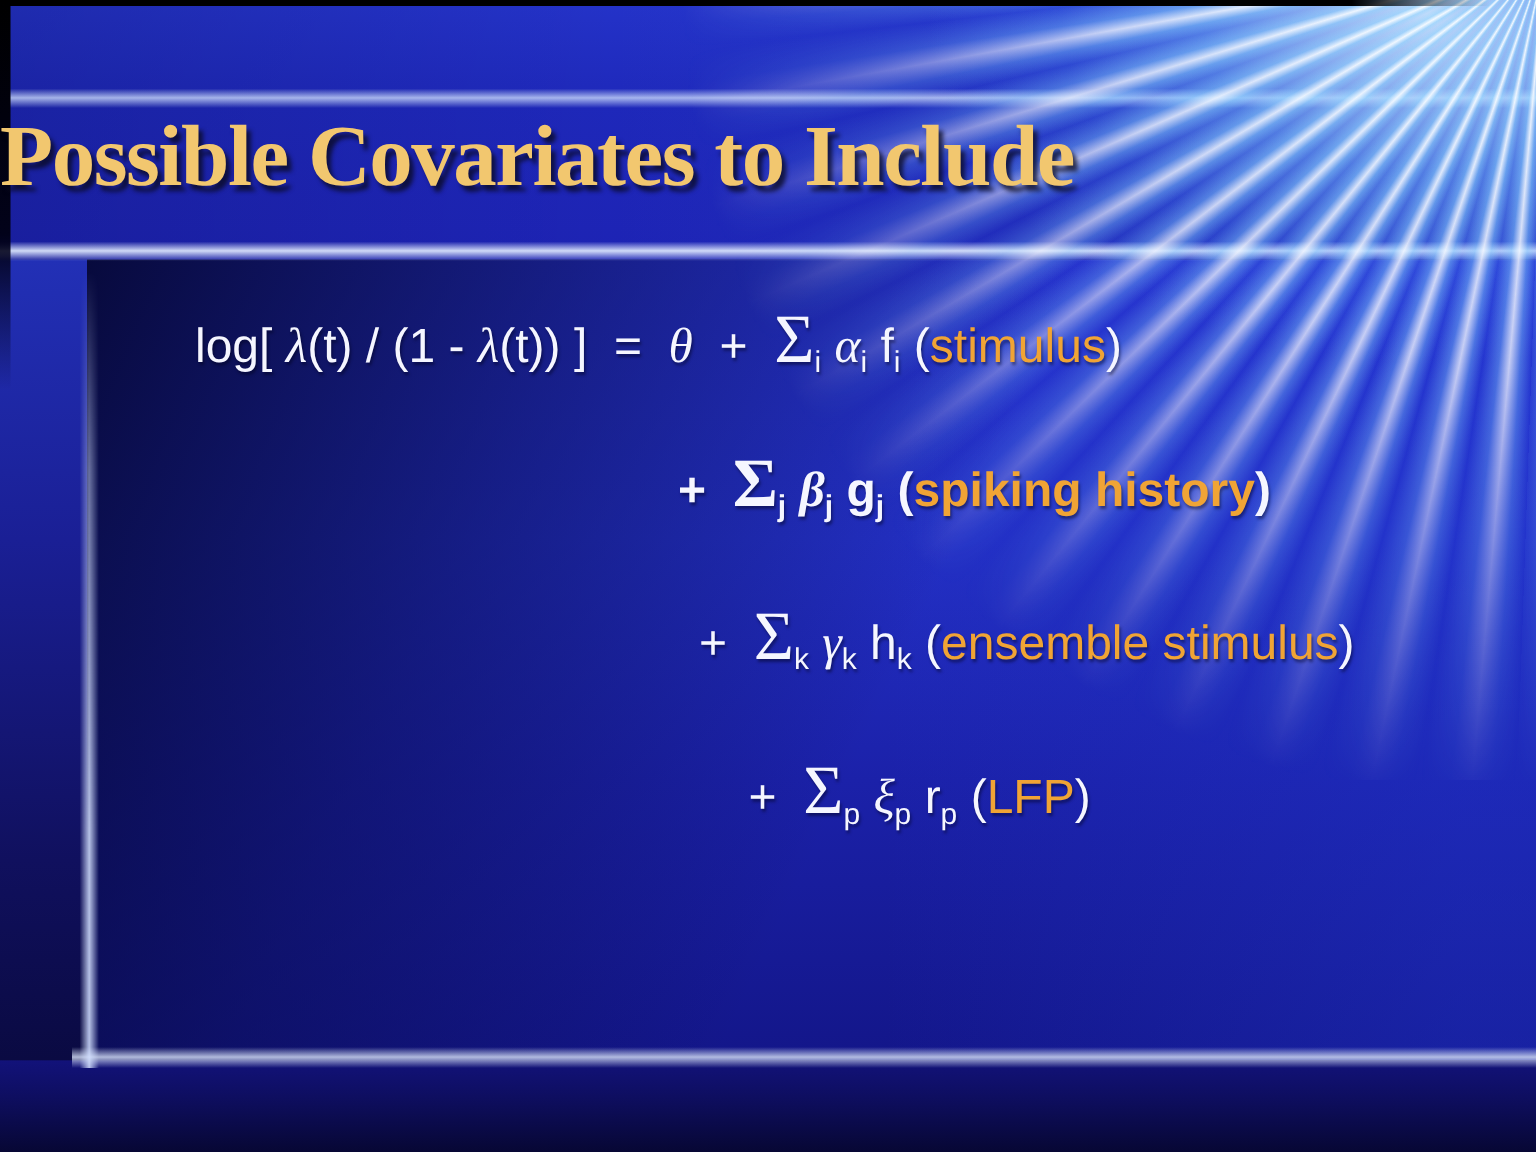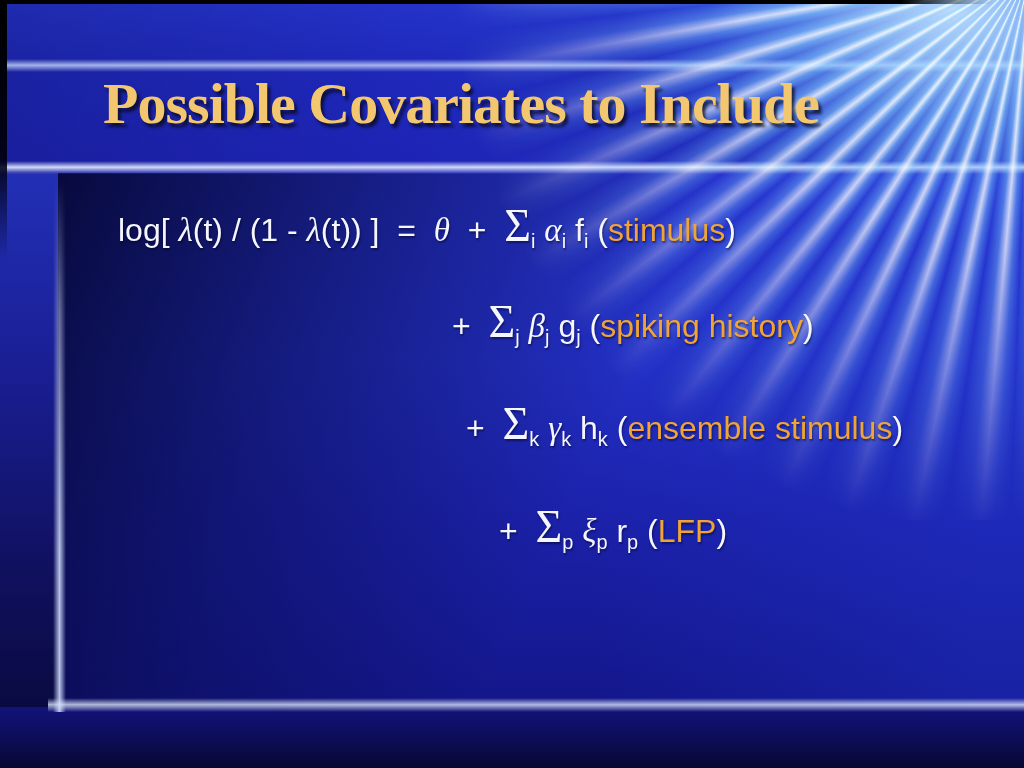--- a/index.html
+++ b/index.html
@@ -65,30 +65,30 @@
     position:absolute; left:0; top:0; width:1024px; height:4px;
     background:linear-gradient(to right,#000 0%, #000 88%, rgba(0,0,0,0) 97%);
   }
   .left-sliver {
     position:absolute; left:0; top:0; width:7px; height:260px;
     background:linear-gradient(to bottom,#000 0%, #02021a 60%, rgba(0,0,26,0) 100%);
   }
   
   .title {
     position:absolute; left:0; top:74px; width:819px; margin:0;
-    text-align:right; font-family:"Liberation Serif", serif; font-weight:bold;
+    text-align:left; font-family:"Liberation Serif", serif; font-weight:bold;
     font-size:58px; letter-spacing:-1px; line-height:1.05; color:#f2c76f;
     text-shadow:3px 4px 3px rgba(10,10,30,0.75);
   }
   .eq-line {
     position:absolute; line-height:50px; font-size:32px; color:#f5f6ff;
     white-space:nowrap; text-shadow:1px 2px 2px rgba(0,0,25,0.45);
   }
-  .eq-line-1 { left:118px; top:201px; }
-  .eq-line-2 { left:452px; top:297px; }
+  .eq-line-1 { left:130px; top:201px; }
+  .eq-line-2 { left:452px; top:297px;font-weight:bold; }
   .eq-line-3 { left:466px; top:399px; }
   .eq-line-4 { left:475px; top:502px;margin-left:24px; }
   .seg-p { }
   .seg-g { font-family:"Liberation Serif", serif; font-style:italic; font-size:33px; }
   .seg-S { font-family:"Liberation Serif", serif; font-size:46px; line-height:50px; }
   .seg-b { font-size:20px; vertical-align:-7px; }
   .seg-o { color:#f0a435; }
   .note {
     position:absolute; left:180px; top:580px; font-size:31px; line-height:40px;
     color:#f0a435; text-shadow:1px 2px 2px rgba(0,0,25,0.55);

